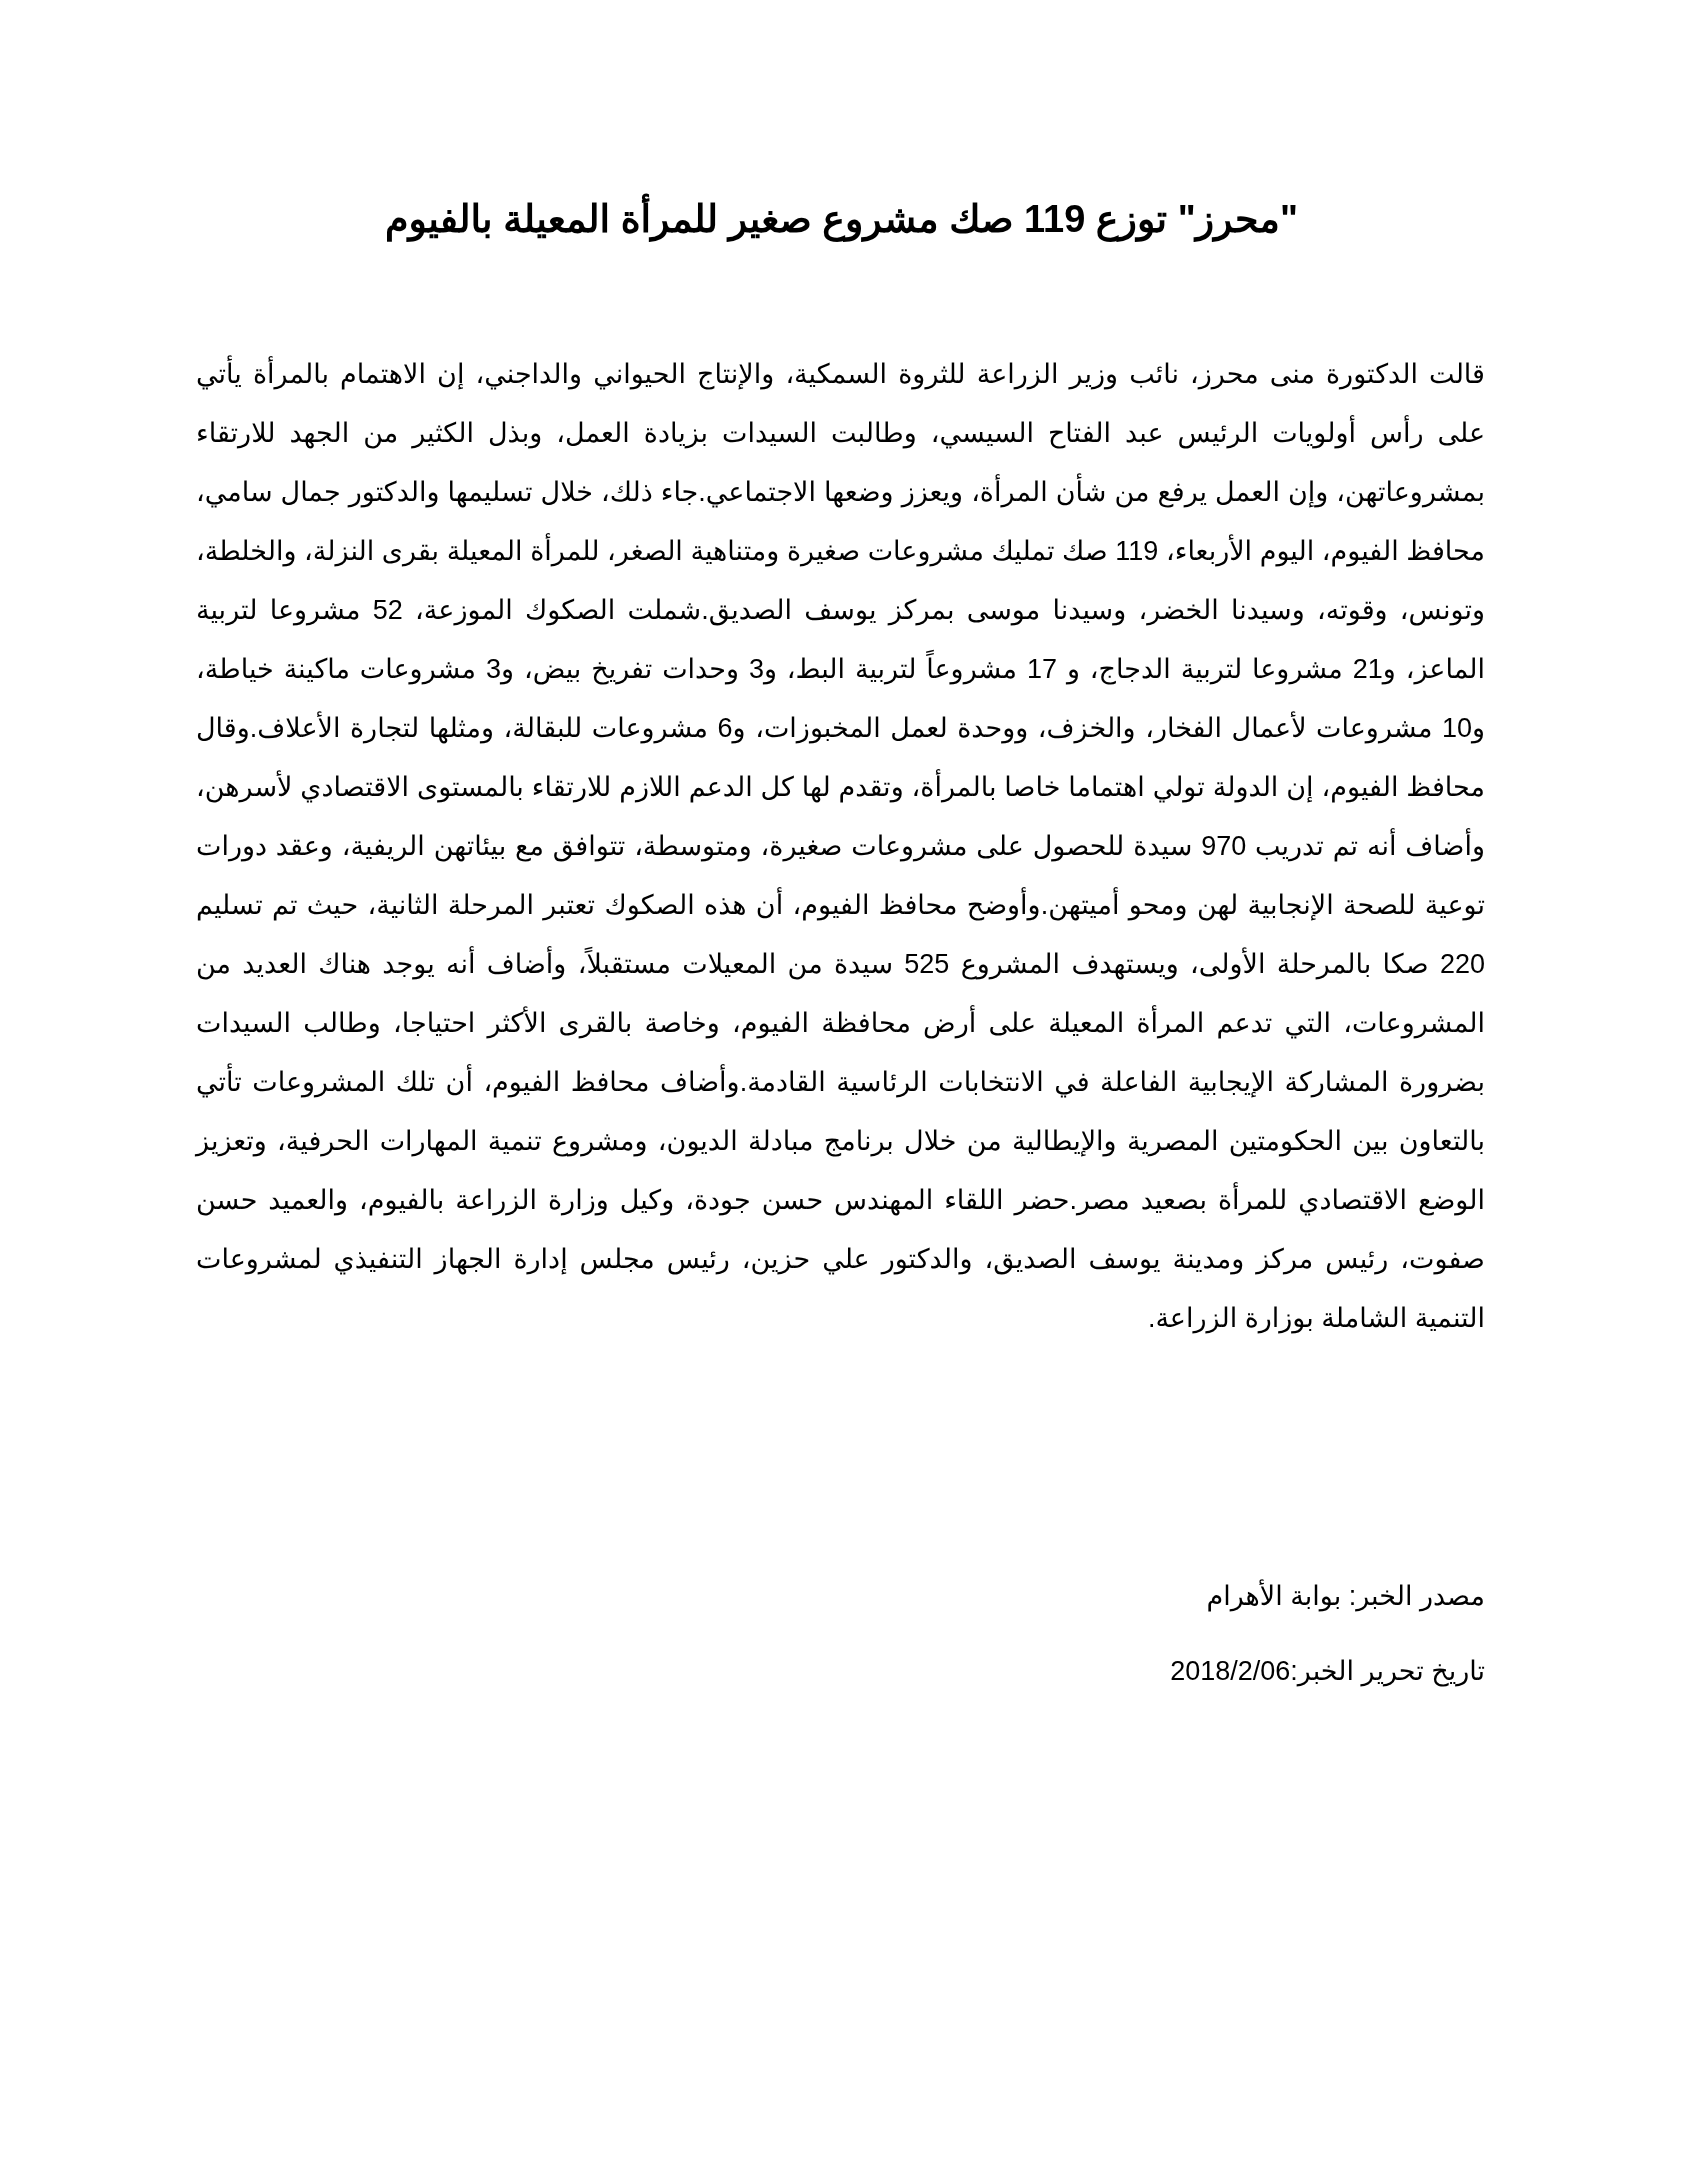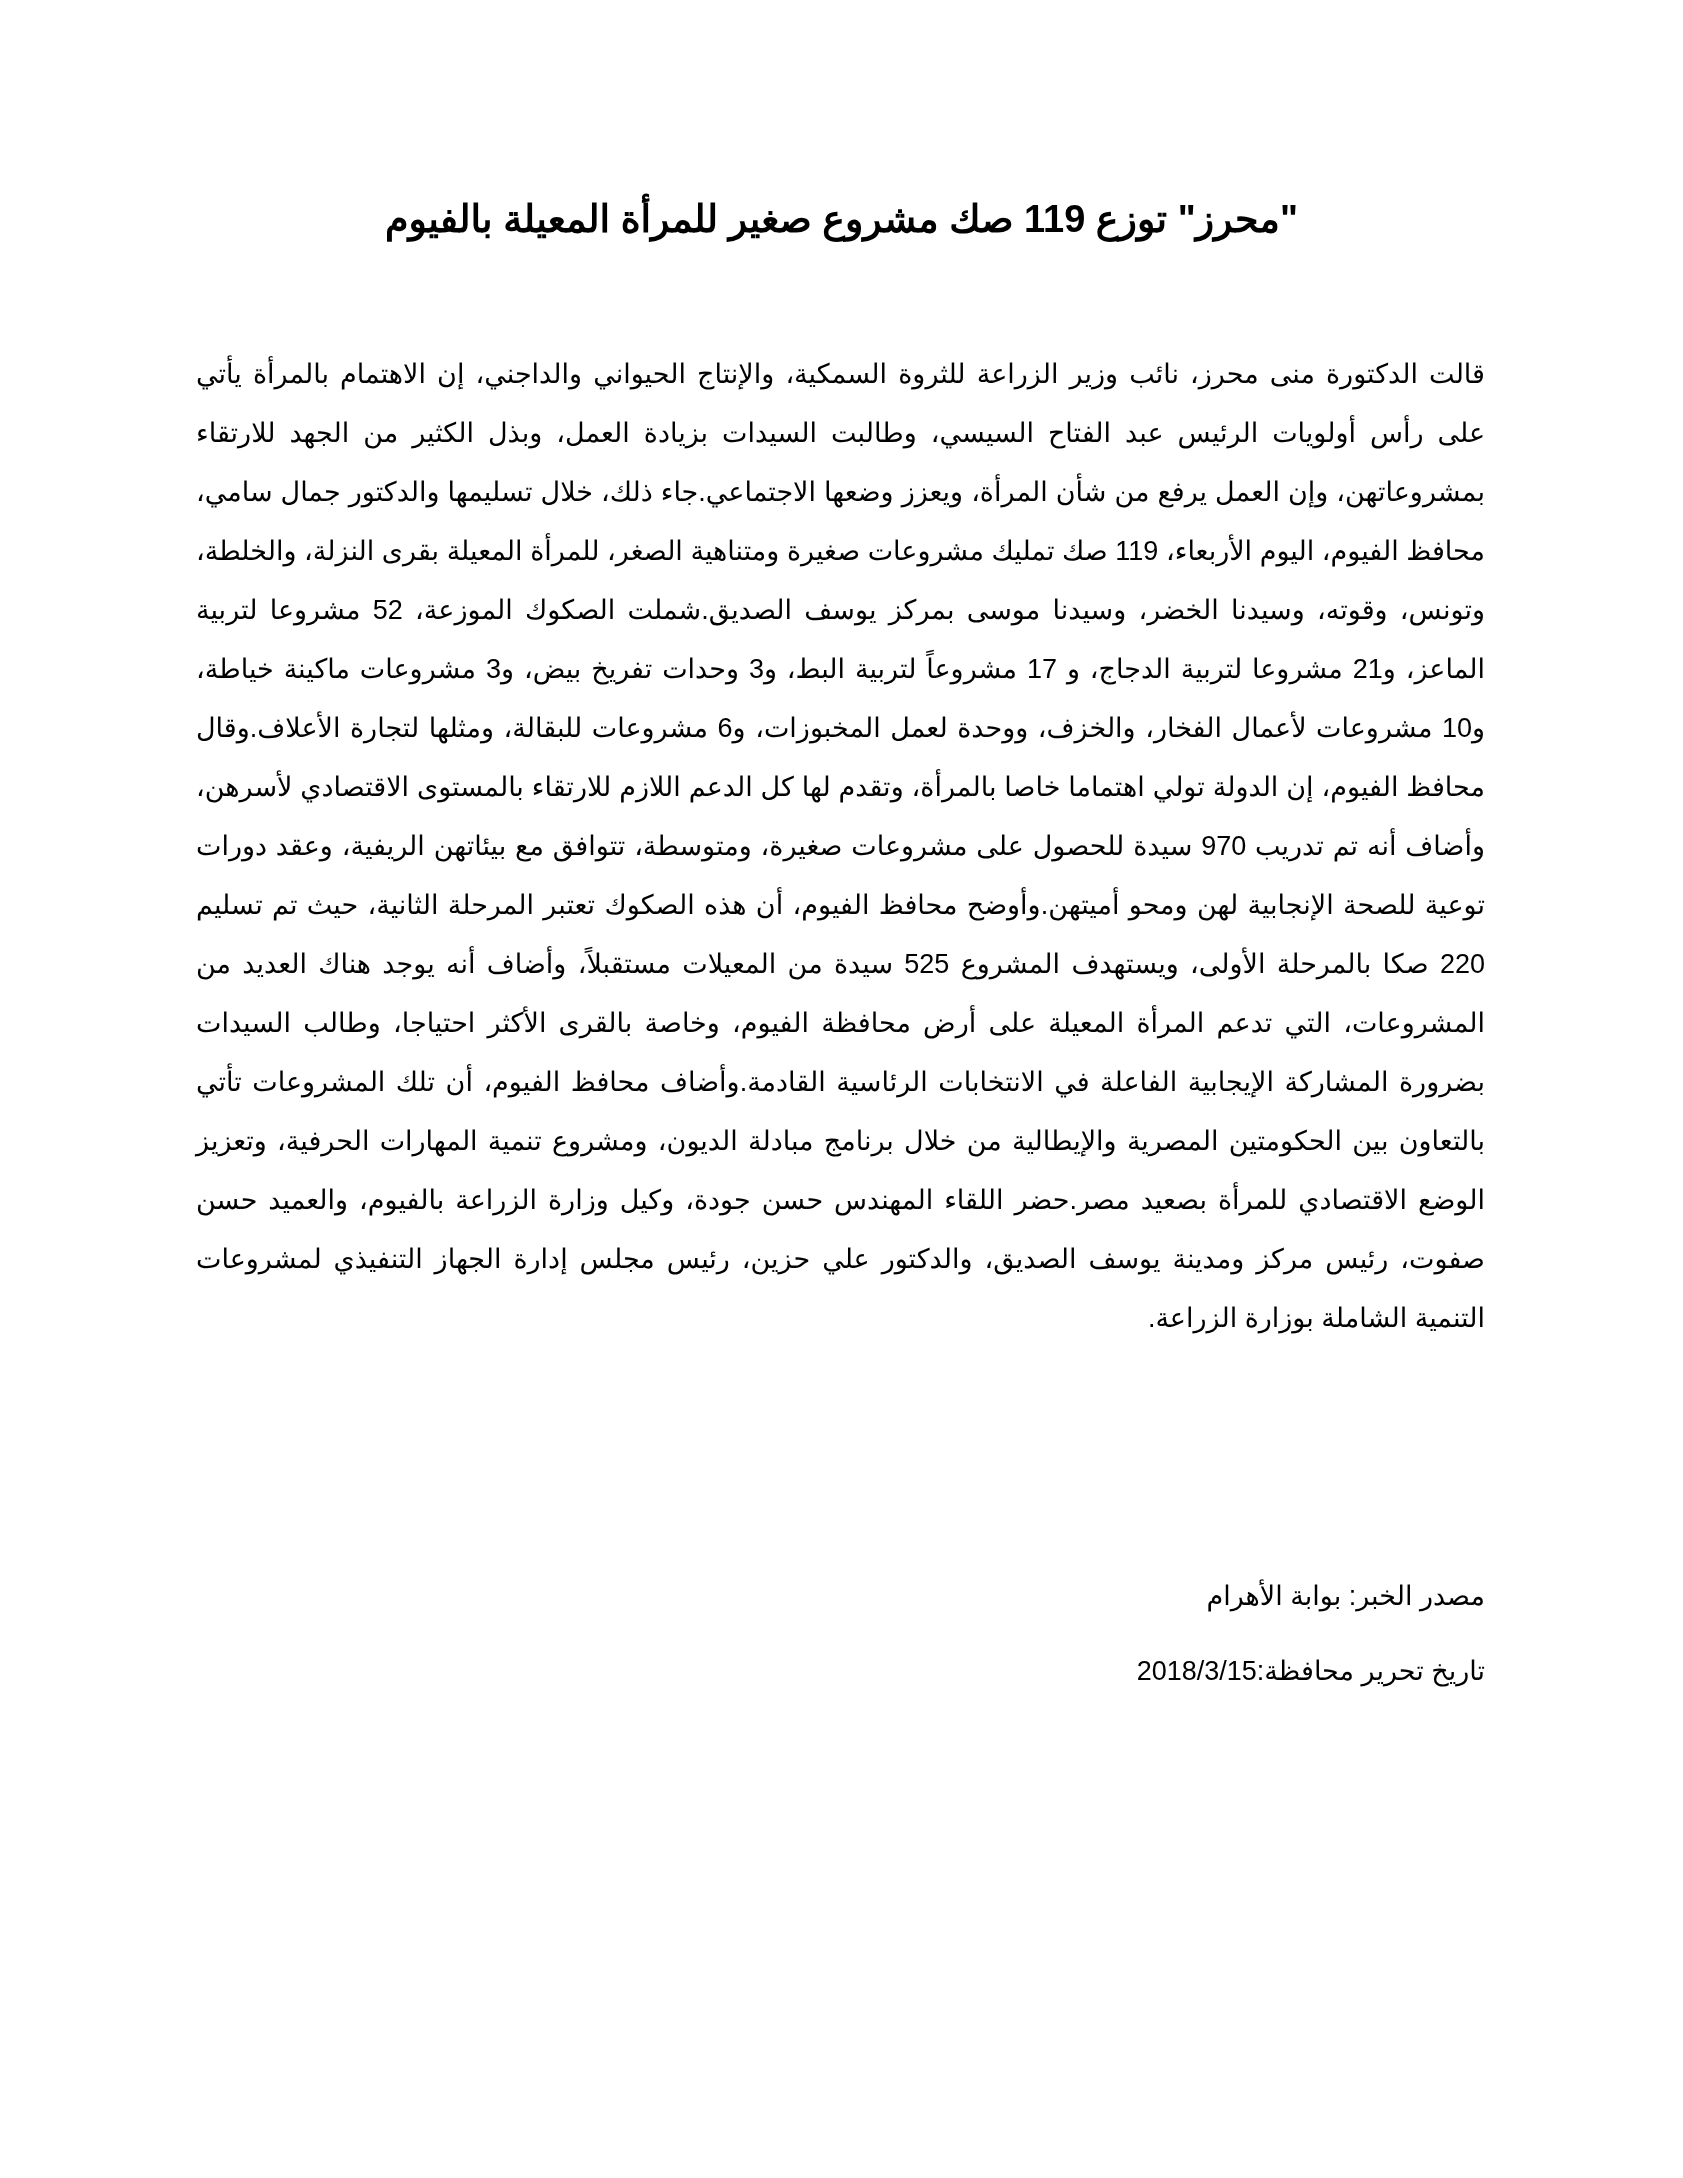--- a/index.html
+++ b/index.html
@@ -29,15 +29,15 @@
 </head>
 <body>
 
 <div class="page">
   <h1 class="title">"محرز" توزع 119 صك مشروع صغير للمرأة المعيلة بالفيوم</h1>
 
   <p class="body">قالت الدكتورة منى محرز، نائب وزير الزراعة للثروة السمكية، والإنتاج الحيواني والداجني، إن الاهتمام بالمرأة يأتي على رأس أولويات الرئيس عبد الفتاح السيسي، وطالبت السيدات بزيادة العمل، وبذل الكثير من الجهد للارتقاء بمشروعاتهن، وإن العمل يرفع من شأن المرأة، ويعزز وضعها الاجتماعي.جاء ذلك، خلال تسليمها والدكتور جمال سامي، محافظ الفيوم، اليوم الأربعاء، 119 صك تمليك مشروعات صغيرة ومتناهية الصغر، للمرأة المعيلة بقرى النزلة، والخلطة، وتونس، وقوته، وسيدنا الخضر، وسيدنا موسى بمركز يوسف الصديق.شملت الصكوك الموزعة، 52 مشروعا لتربية الماعز، و21 مشروعا لتربية الدجاج، و 17 مشروعاً لتربية البط، و3 وحدات تفريخ بيض، و3 مشروعات ماكينة خياطة، و10 مشروعات لأعمال الفخار، والخزف، ووحدة لعمل المخبوزات، و6 مشروعات للبقالة، ومثلها لتجارة الأعلاف.وقال محافظ الفيوم، إن الدولة تولي اهتماما خاصا بالمرأة، وتقدم لها كل الدعم اللازم للارتقاء بالمستوى الاقتصادي لأسرهن، وأضاف أنه تم تدريب 970 سيدة للحصول على مشروعات صغيرة، ومتوسطة، تتوافق مع بيئاتهن الريفية، وعقد دورات توعية للصحة الإنجابية لهن ومحو أميتهن.وأوضح محافظ الفيوم، أن هذه الصكوك تعتبر المرحلة الثانية، حيث تم تسليم 220 صكا بالمرحلة الأولى، ويستهدف المشروع 525 سيدة من المعيلات مستقبلاً، وأضاف أنه يوجد هناك العديد من المشروعات، التي تدعم المرأة المعيلة على أرض محافظة الفيوم، وخاصة بالقرى الأكثر احتياجا، وطالب السيدات بضرورة المشاركة الإيجابية الفاعلة في الانتخابات الرئاسية القادمة.وأضاف محافظ الفيوم، أن تلك المشروعات تأتي بالتعاون بين الحكومتين المصرية والإيطالية من خلال برنامج مبادلة الديون، ومشروع تنمية المهارات الحرفية، وتعزيز الوضع الاقتصادي للمرأة بصعيد مصر.حضر اللقاء المهندس حسن جودة، وكيل وزارة الزراعة بالفيوم، والعميد حسن صفوت، رئيس مركز ومدينة يوسف الصديق، والدكتور علي حزين، رئيس مجلس إدارة الجهاز التنفيذي لمشروعات التنمية الشاملة بوزارة الزراعة.</p>
 
   <p class="meta source">مصدر الخبر: بوابة الأهرام</p>
 
-  <p class="meta date"><span>تاريخ تحرير محافظة:</span><span class="num">2018/3/15</span></p>
+  <p class="meta date"><span>تاريخ تحرير الخبر:</span><span class="num">2018/2/06</span></p>
 </div>
 
 
 </body></html>

